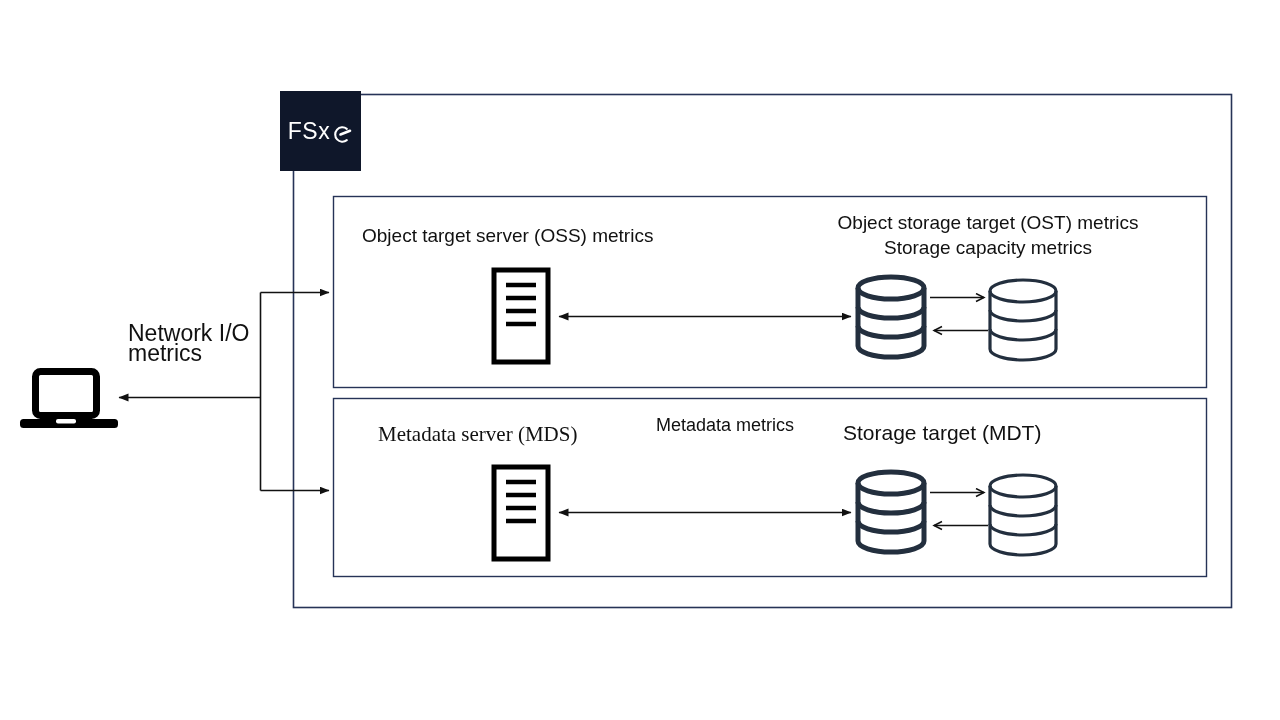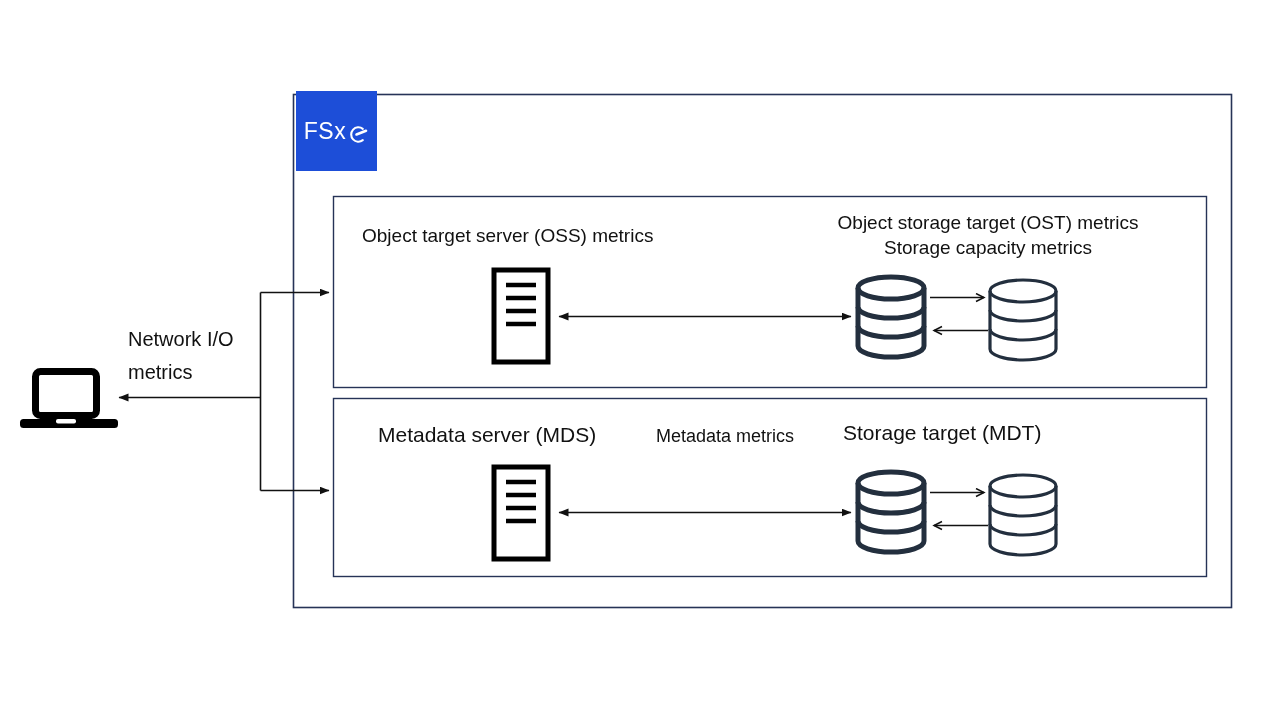--- a/index.html
+++ b/index.html
@@ -25,33 +25,33 @@
     color: #111111;
     white-space: nowrap;
     font-size: 19px;
     line-height: 23px;
   }
   .label.big { font-size: 21px; }
   .label.center { transform: translateX(-50%); text-align: center; }
   .label.wrap { white-space: normal; }
   #network-io-label {
     left: 128px; top: 323px; width: 126px;
-    font-size: 20px; line-height: 33px;
+    font-size: 23px; line-height: 20px;
   }
   #oss-server-label   { left: 362px; top: 224px; }
   #ost-target-line1   { left: 988px; top: 211px; }
   #ost-target-line2   { left: 988px; top: 236px; }
-  #mds-server-label   { left: 378px; top: 423px; }
-  #metadata-metrics-label { left: 656px; top: 414px; font-size: 18px; margin-top: 11px; }
+  #mds-server-label   { left: 378px; top: 423px; font-family: Liberation Serif, serif; }
+  #metadata-metrics-label { left: 656px; top: 414px; font-size: 18px; }
   #mdt-target-label   { left: 843px; top: 421px; }
   .fsx-logo {
     position: absolute;
-    left: 296px; top: 91px;
+    left: 280px; top: 91px;
     width: 81px; height: 80px;
-    background: #1d4ed8;
+    background: #0f172a;
     color: #ffffff;
     display: flex;
     align-items: center;
     justify-content: center;
     gap: 1px;
     font-size: 23px;
     letter-spacing: 0.5px;
   }
   .fsx-logo svg { margin-top: 6px; }
 </style>

